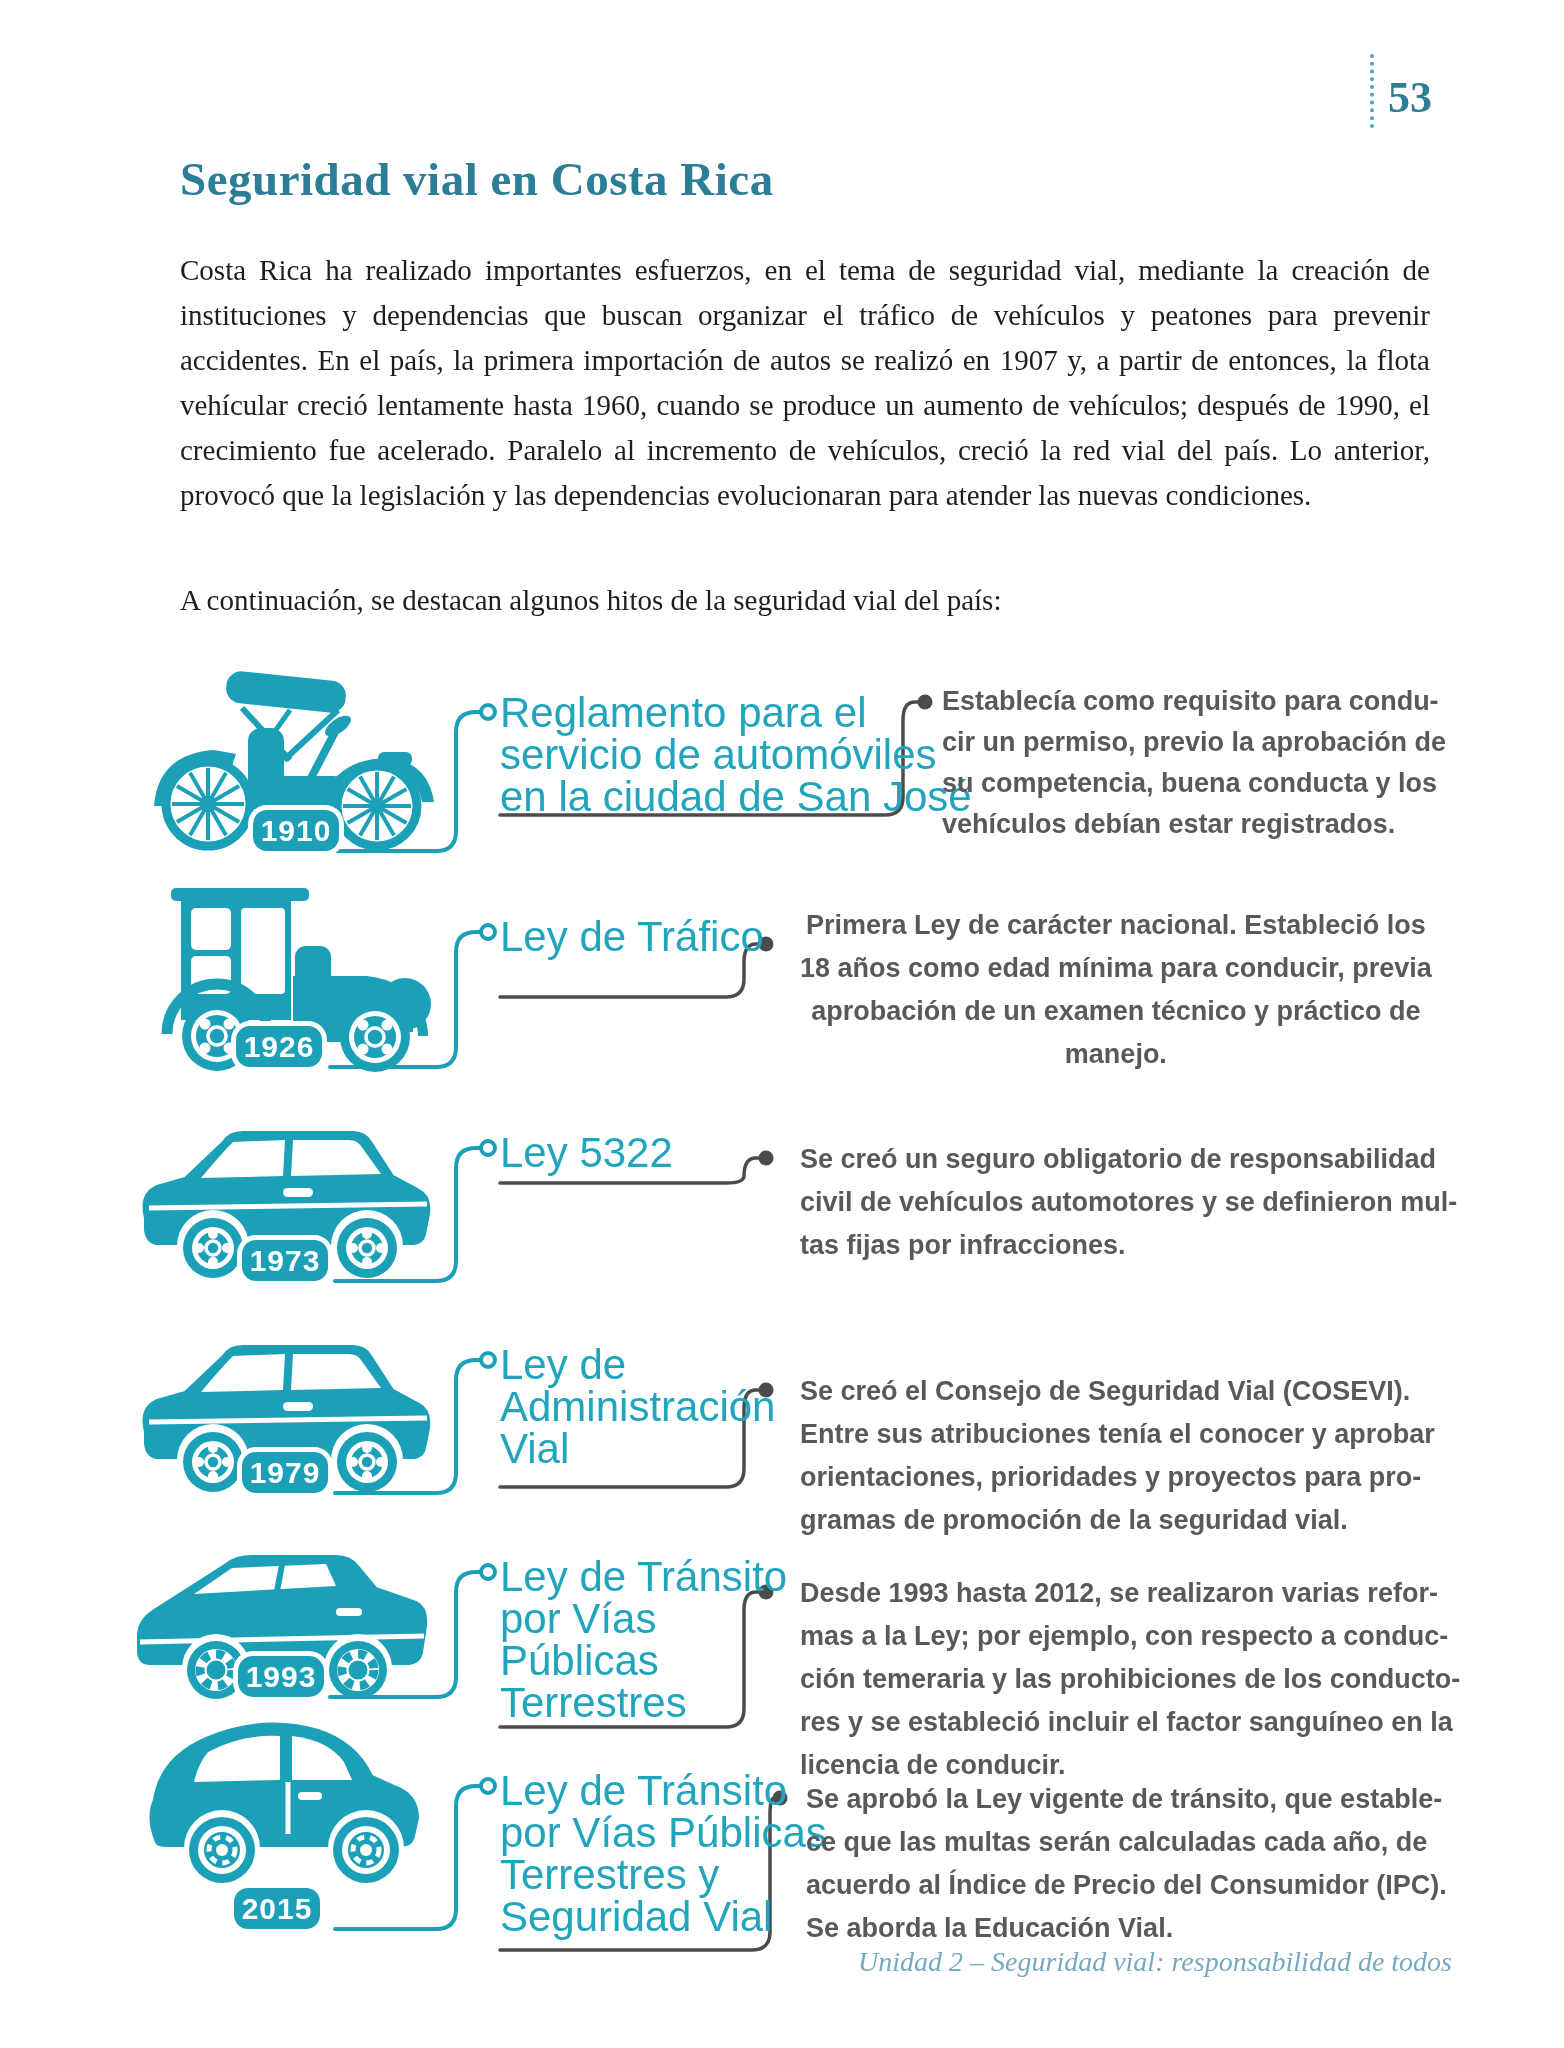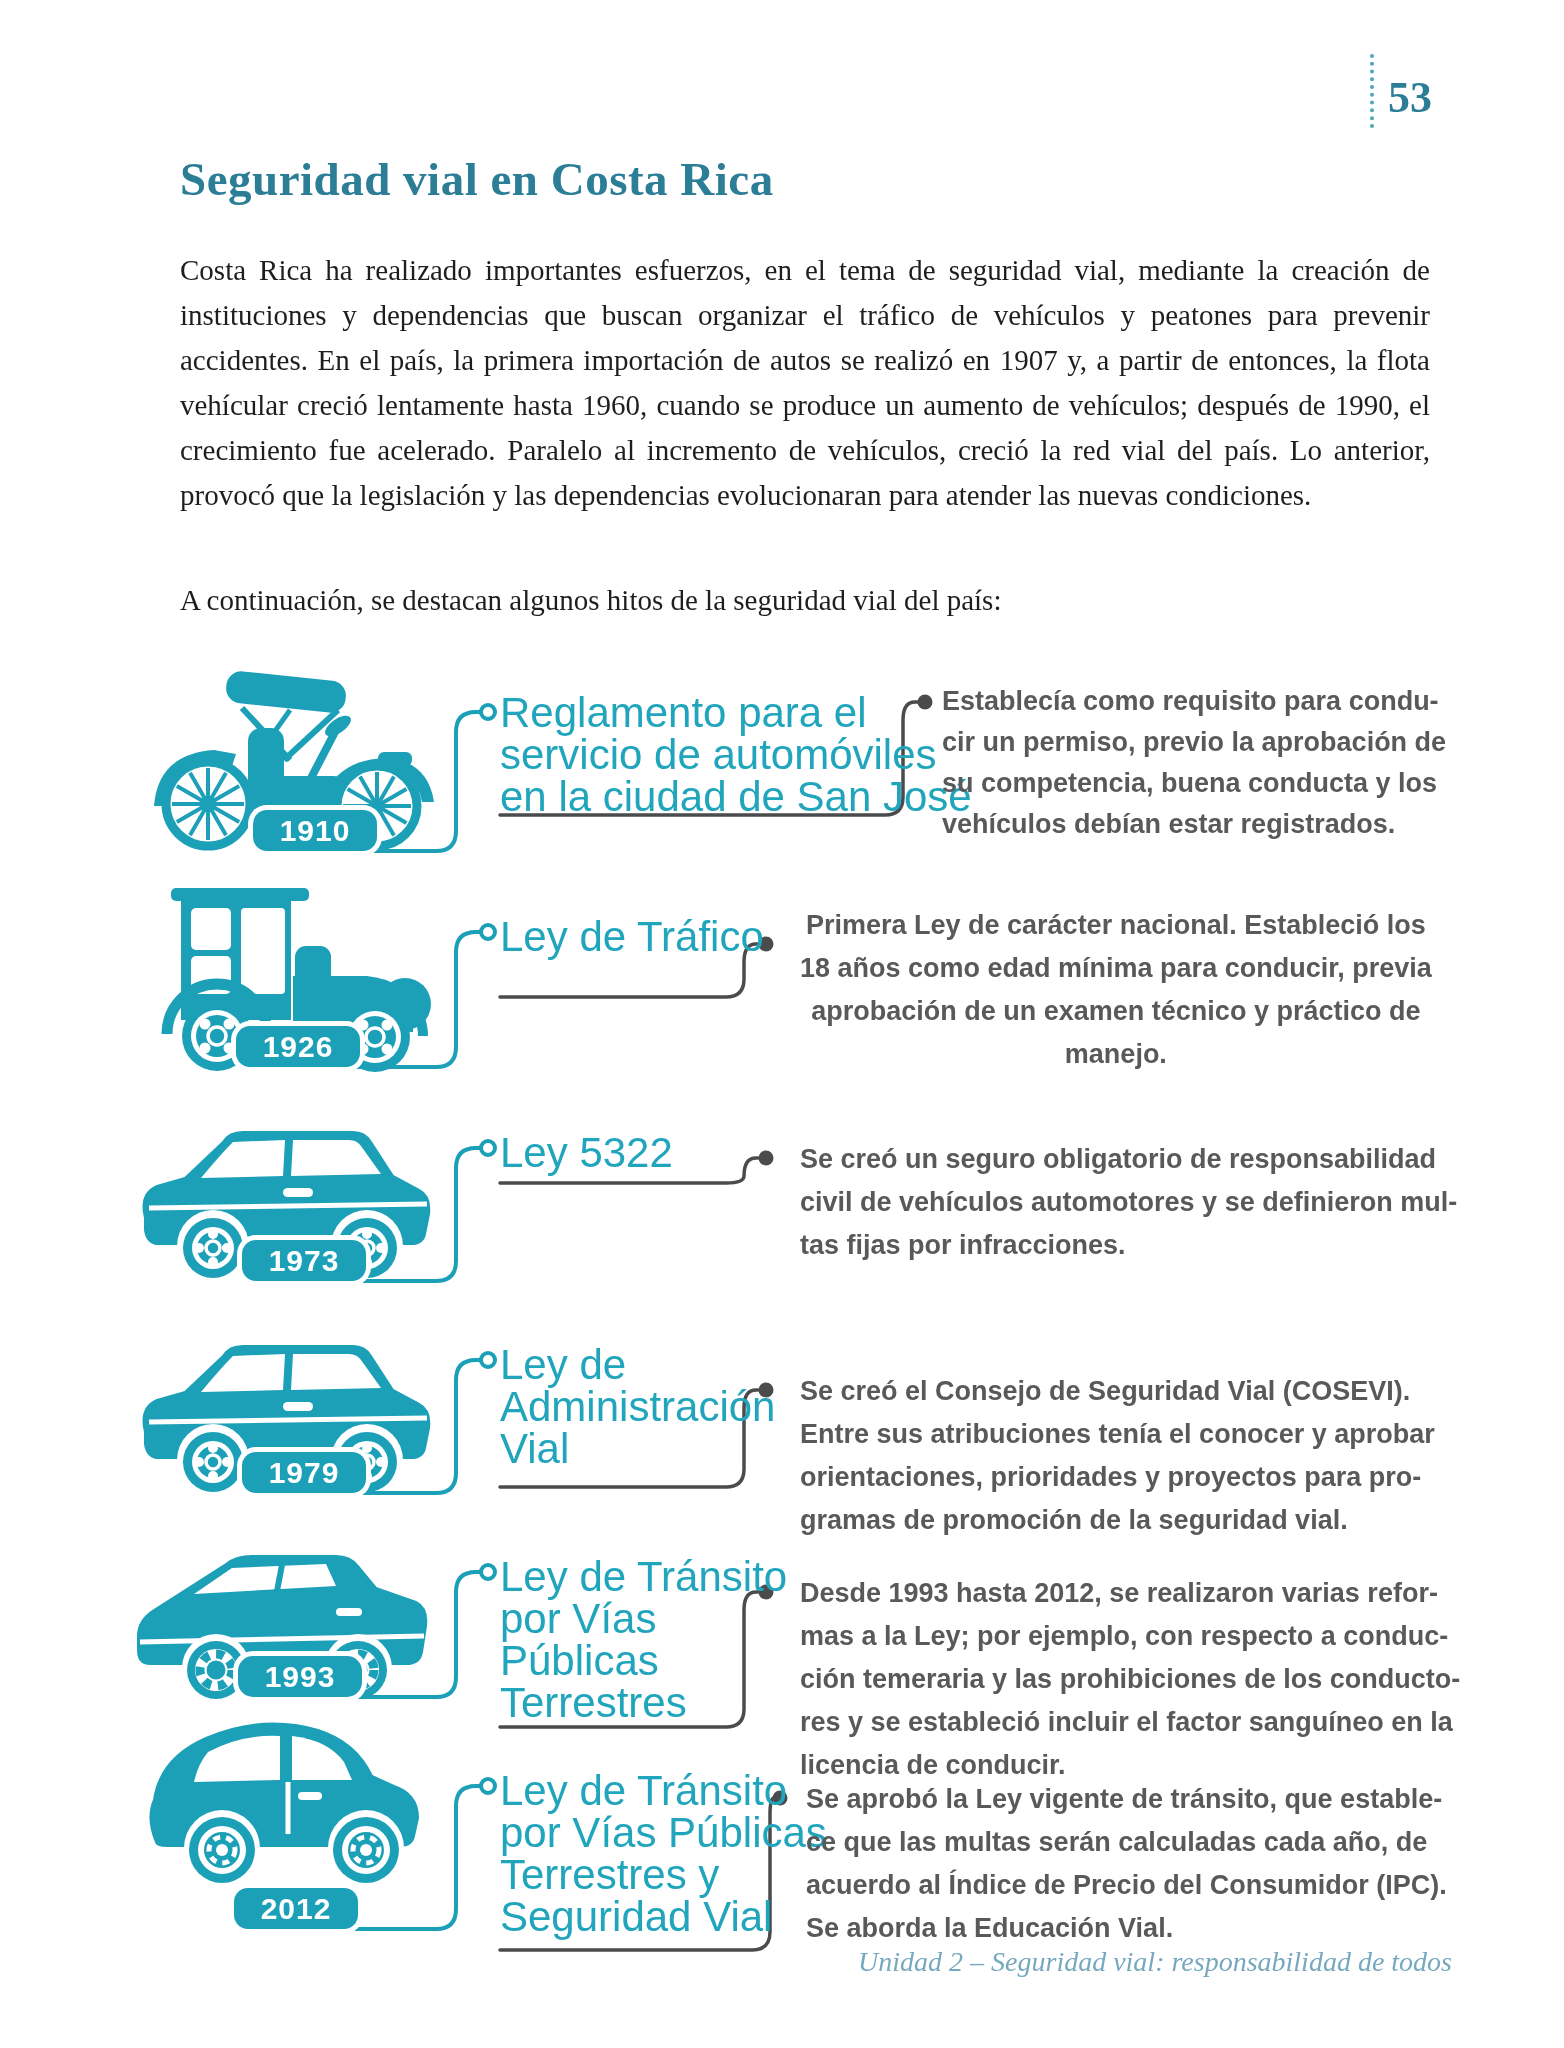--- a/index.html
+++ b/index.html
@@ -16,21 +16,21 @@
   .title{left:180px;top:152px;font-family:"Liberation Serif","DejaVu Serif",serif;
     font-weight:bold;font-size:47px;color:#2C7D96;letter-spacing:0.5px;}
   .body-par{left:180px;width:1250px;
     font-family:"Liberation Serif","DejaVu Serif",serif;
     font-size:29px;line-height:45px;color:#1E1E1E;text-align:justify;}
   .par1{top:248px;}
   .par2{top:578px;text-align:left;}
   
   .car{position:absolute;}
   .badge{
-    position:absolute;width:124px;height:41px;background:#1CA0B8;
+    position:absolute;width:86px;height:41px;background:#1CA0B8;
     border-radius:14px;box-shadow:0 0 0 5px #ffffff;color:#ffffff;
     font-weight:bold;font-size:30px;letter-spacing:1px;
     display:flex;align-items:center;justify-content:center;z-index:4;
   }
   .t-label{
     position:absolute;left:500px;color:#21A5BC;font-size:42px;line-height:42px;
     white-space:pre-line;z-index:5;
   }
   .t-desc{
     position:absolute;color:#58595B;font-weight:bold;font-size:27px;line-height:43px;
@@ -290,21 +290,21 @@
       <circle cx="766" cy="1592" r="7.5"></circle>
         <circle cx="780" cy="1798" r="7.5"></circle>
     </g>
   </svg>
 
   <div class="badge" style="left:253px;top:810px;">1910</div>
   <div class="badge" style="left:236px;top:1026px;">1926</div>
   <div class="badge" style="left:242px;top:1240px;">1973</div>
   <div class="badge" style="left:242px;top:1452px;">1979</div>
   <div class="badge" style="left:238px;top:1656px;border-radius:15px;">1993</div>
-  <div class="badge" style="left:234px;top:1888px;">2012</div>
+  <div class="badge" style="left:234px;top:1888px;">2015</div>
 
   <div class="t-label" style="top:692px;">Reglamento para el
 servicio de automóviles
 en la ciudad de San José</div>
   <div class="t-label" style="top:916px;">Ley de Tráfico</div>
   <div class="t-label" style="top:1132px;">Ley 5322</div>
   <div class="t-label" style="top:1344px;">Ley de
 Administración
 Vial</div>
   <div class="t-label" style="top:1556px;">Ley de Tránsito

